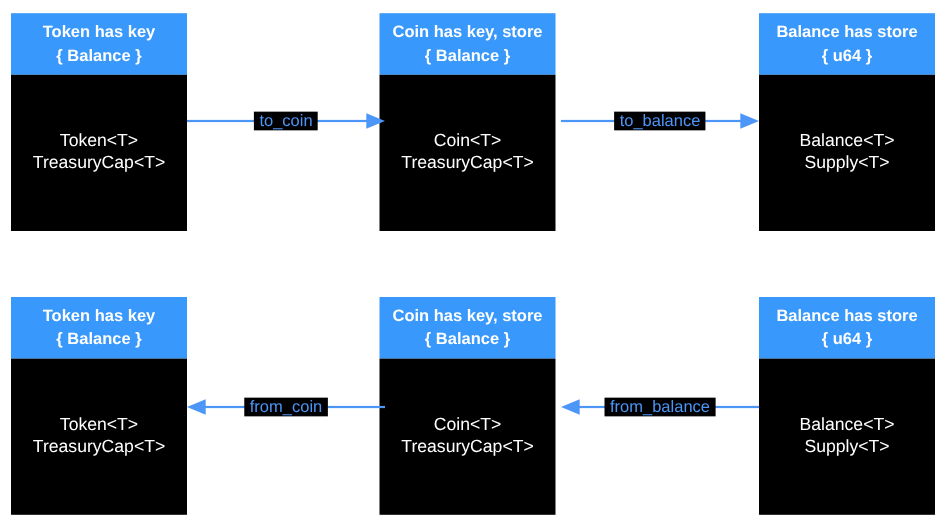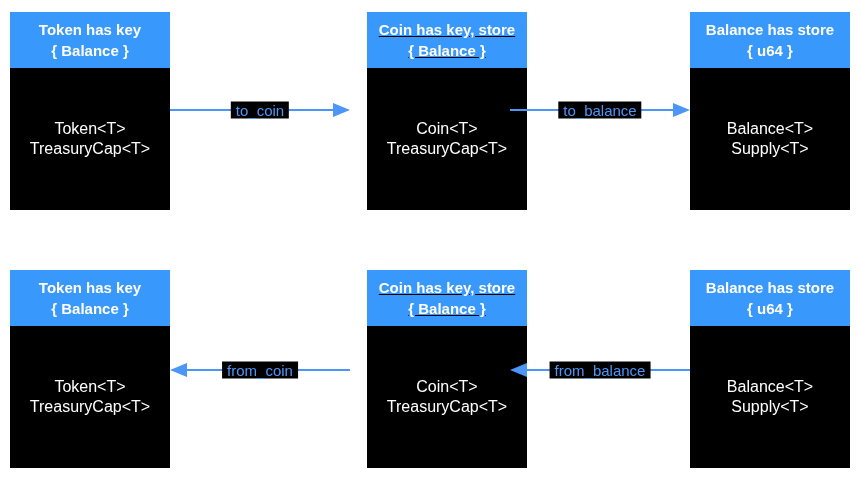--- a/index.html
+++ b/index.html
@@ -54,21 +54,21 @@
     position: absolute; left: 50%; top: 0;
     transform: translate(-50%, -50%);
     background: #000000;
     padding: 0 5px;
     color: var(--arrow, #4c96f8);
     font-size: 15px;
     white-space: nowrap;
   }
 
   
-  .col-0 { left: 10px; }  .col-1 { left: 367px; text-decoration: underline; }  .col-2 { left: 690px; }
+  .col-0 { left: 10px; }  .col-1 { left: 345px; }  .col-2 { left: 690px; }
   .row-0 { top: 12px; }   .row-1 { top: 270px; }
   .arrow-row-0 { top: 110px; } .arrow-row-1 { top: 370px; }
   .arrow-gap-0 { left: 170px; width: 180px; } .arrow-gap-1 { left: 510px; width: 180px; }
 </style>
 </head>
 <body>
 
 <div class="canvas">
 
   <div class="box col-0 row-0">

